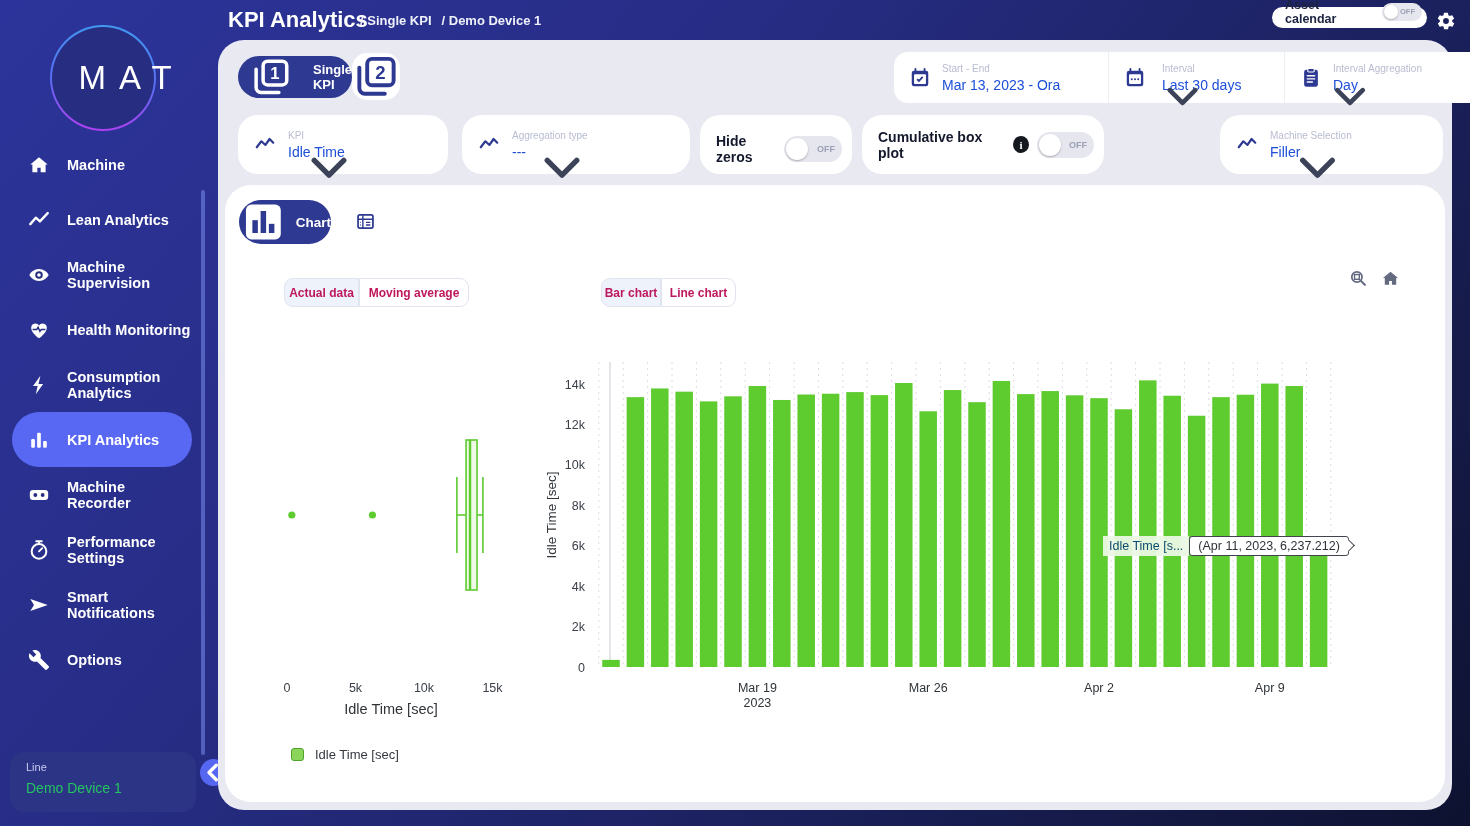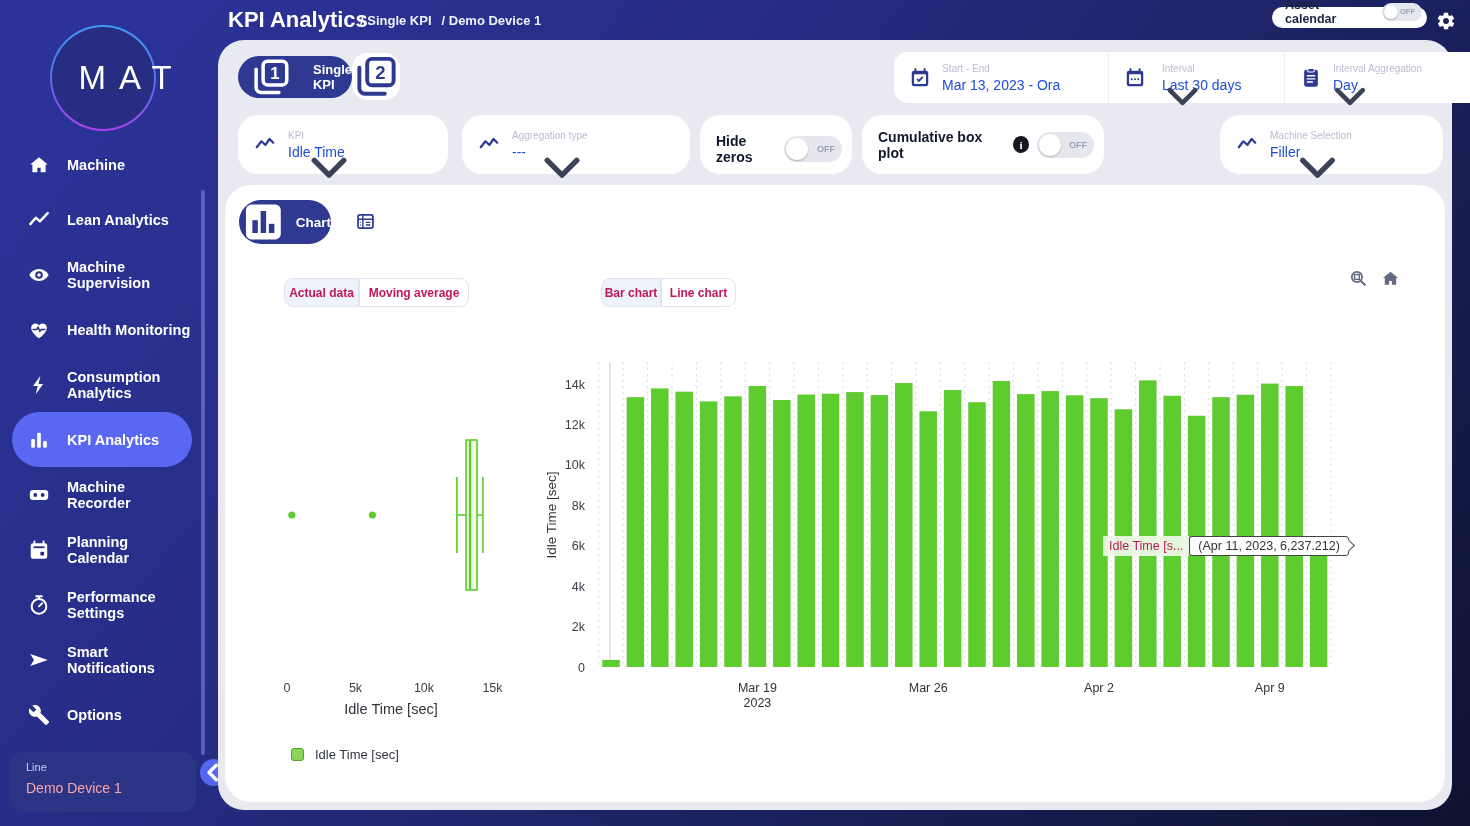--- a/index.html
+++ b/index.html
@@ -17,21 +17,21 @@
   .logo-text { color:#fff; font-size:33px; letter-spacing:13px; padding-left:13px; font-weight:400;margin-left:44px; }
   .nav { position:absolute; left:0; top:137px; width:206px; }
   .nav-item { height:55px; margin:0 14px 0 12px; border-radius:28px; display:flex; align-items:center; gap:17px; padding-left:16px; cursor:pointer; }
   .nav-item.active { background:#5968f3; }
   .nav-icon { width:22px; height:22px; color:#fff; flex:0 0 22px; }
   .nav-icon svg { width:100%; height:100%; }
   .nav-label { color:#fff; font-size:14.5px; font-weight:bold; line-height:16px; white-space:pre-line; }
   .side-scrollbar { position:absolute; left:201px; top:190px; width:4px; height:565px; border-radius:2px; background:rgba(124,140,235,.55); }
   .side-footer { position:absolute; left:10px; top:752px; width:186px; height:60px; border-radius:14px; background:#2c3486; padding:9px 16px; }
   .side-footer .line-label { font-size:11px; color:#c9cdf0; margin-bottom:7px; }
-  .side-footer .device-name { font-size:14px; color:#fca5a5; }
+  .side-footer .device-name { font-size:14px; color:#22c55e; }
   .collapse-btn { position:absolute; left:200px; top:759px; width:27px; height:27px; border-radius:50%; background:#5566f1;
     display:flex; align-items:center; justify-content:center; cursor:pointer; }
   .collapse-btn svg { width:13px; height:13px; color:#fff; }
   
   .page-title { position:absolute; left:228px; top:7px; color:#fff; font-size:22px; font-weight:bold; }
   .breadcrumb { position:absolute; left:360px; top:13px; color:#eef0fa; font-size:13px; font-weight:bold; display:flex; gap:10px; }
   .asset-pill { position:absolute; left:1272px; top:7px; width:155px; height:21px; background:#fff; border-radius:14px;
     display:flex; align-items:center; padding:0 5px 12px 13px; gap:9px; cursor:pointer; }
   .asset-pill .asset-label { font-size:12.5px; font-weight:bold; color:#1c2340; }
   .gear-btn { position:absolute; left:1436px; top:11px; width:20px; height:20px; color:#fff; cursor:pointer; }
@@ -86,21 +86,21 @@
   .tab.t-bar { left:376px; width:60px; border-radius:9px 0 0 9px; }
   .tab.t-line { left:436px; width:75px; border-radius:0 9px 9px 0; }
   .tool-icon { position:absolute; top:84px; width:19px; height:19px; color:#646b80; cursor:pointer; }
   .tool-icon svg { width:100%; height:100%; }
   .tool-zoom { left:1124px; } .tool-home { left:1156px; }
   svg text { font-family:"Liberation Sans",sans-serif; }
   #boxplot { position:absolute; left:20px; top:170px; }
   #barchart { position:absolute; left:315px; top:165px; }
   
   .tooltip { position:absolute; left:878px; top:350px; display:flex; align-items:center; height:21px; }
-  .tt-series { background:rgba(235,248,228,.95); color:#be185d; font-size:12.5px; padding:3px 6px; white-space:nowrap; }
+  .tt-series { background:rgba(235,248,228,.95); color:#0c4a6e; font-size:12.5px; padding:3px 6px; white-space:nowrap; }
   .tt-value { position:relative; background:#fff; border:1.5px solid #40454d; border-radius:3px; color:#2f3439;
     font-size:12.5px; padding:2px 8px; white-space:nowrap; }
   .tt-arrow { position:absolute; right:-5.5px; top:4.5px; width:9px; height:9px; background:#fff;
     border-top:1.5px solid #40454d; border-right:1.5px solid #40454d; transform:rotate(45deg); }
   
   .legend { position:absolute; left:66px; top:562px; display:flex; align-items:center; gap:11px; cursor:pointer; }
   .legend-swatch { width:13px; height:13px; border-radius:3px; background:#8bd65a; border:1.5px solid #4ea32b; }
   .legend-label { font-size:13px; color:#333840; }
 </style>
 </head>
@@ -156,30 +156,20 @@
           </svg></span>
         <span class="nav-label">KPI Analytics</span>
       </div>
       <div class="nav-item">
         <span class="nav-icon"><svg viewBox="0 0 24 24">
             <rect x="2" y="6.5" width="20" height="11" rx="3.5" fill="currentColor"></rect>
             <circle cx="8" cy="12" r="2.1" fill="#272d80"></circle>
             <circle cx="16" cy="12" r="2.1" fill="#272d80"></circle>
           </svg></span>
         <span class="nav-label">Machine Recorder</span>
-      </div>
-      <div class="nav-item">
-        <span class="nav-icon"><svg viewBox="0 0 24 24">
-            <path d="M7 2.5v3M17 2.5v3" stroke="currentColor" stroke-width="2" stroke-linecap="round"></path>
-            <rect x="3" y="4.5" width="18" height="17" rx="2.5" fill="currentColor"></rect>
-            <rect x="6" y="8" width="12" height="2" fill="#272d80"></rect>
-            <rect x="13.5" y="14" width="4" height="4" rx="0.8" fill="#272d80"></rect>
-          </svg></span>
-        <span class="nav-label">Planning
-Calendar</span>
       </div>
       <div class="nav-item">
         <span class="nav-icon"><svg viewBox="0 0 24 24">
             <circle cx="12" cy="13.5" r="8" fill="none" stroke="currentColor" stroke-width="2.2"></circle>
             <path d="M12 13.5 15.5 10" stroke="currentColor" stroke-width="2" stroke-linecap="round"></path>
             <path d="M9 2.5h6M12 2.5v3" stroke="currentColor" stroke-width="2.2" stroke-linecap="round"></path>
           </svg></span>
         <span class="nav-label">Performance
 Settings</span>
       </div>

